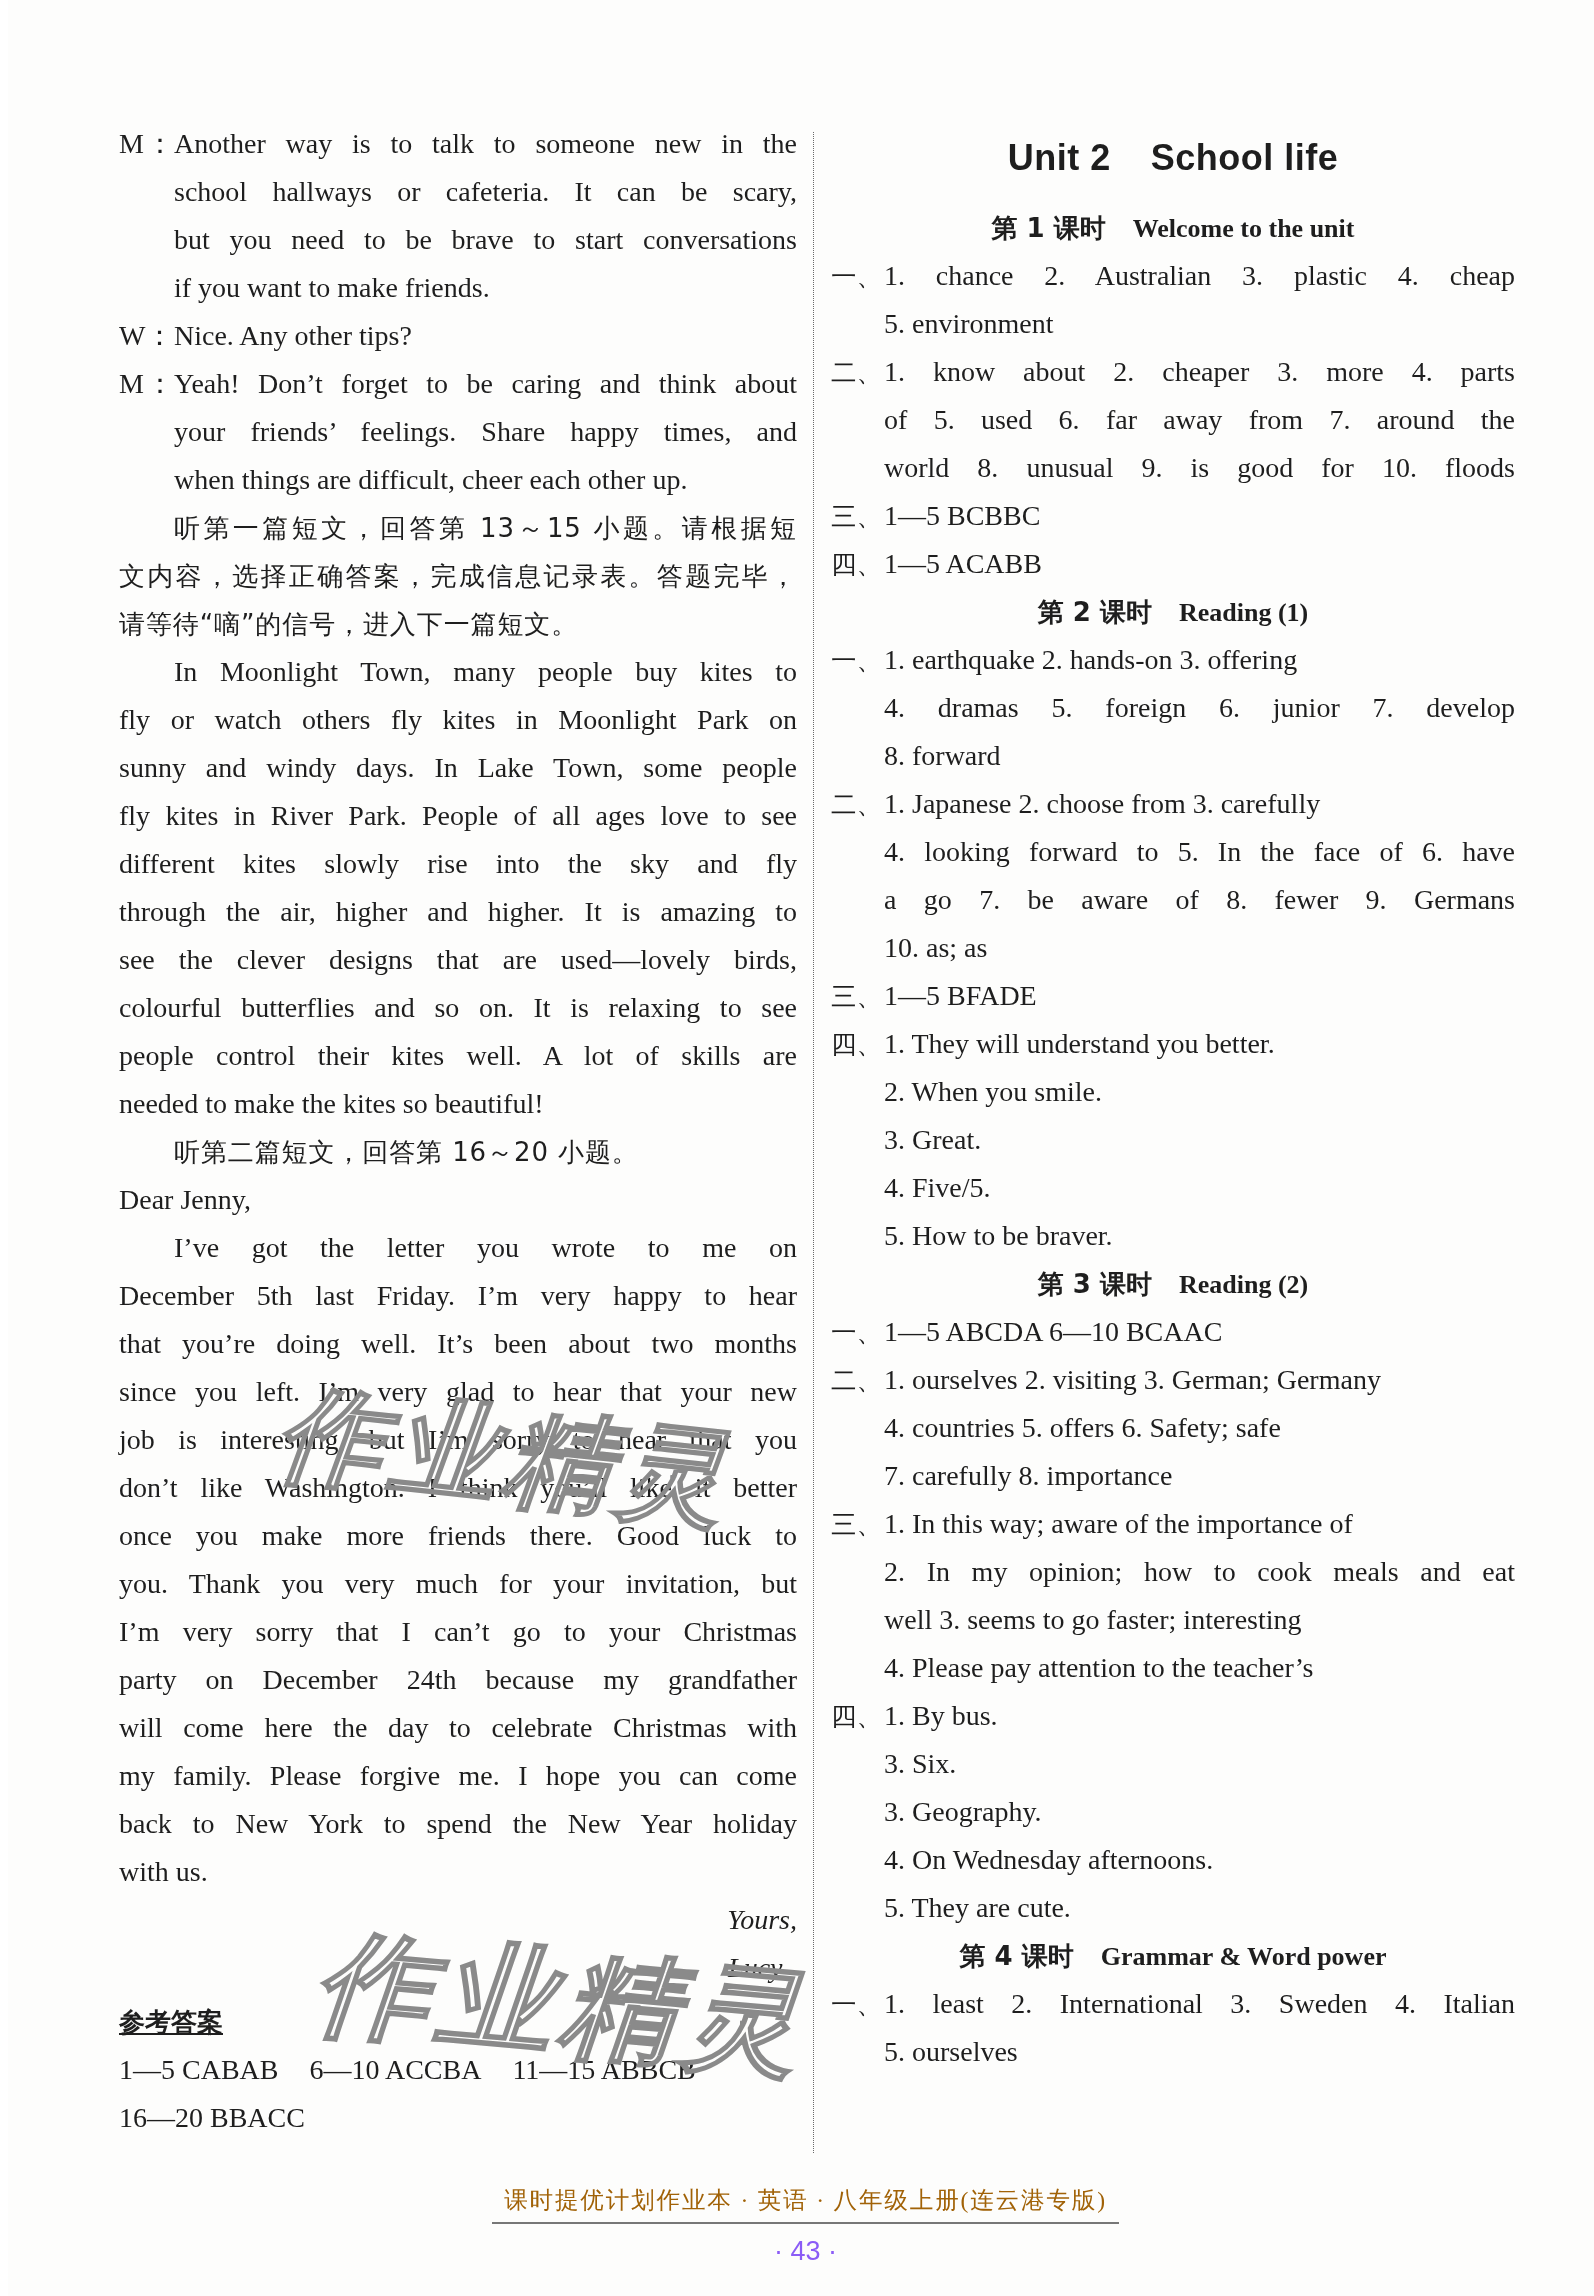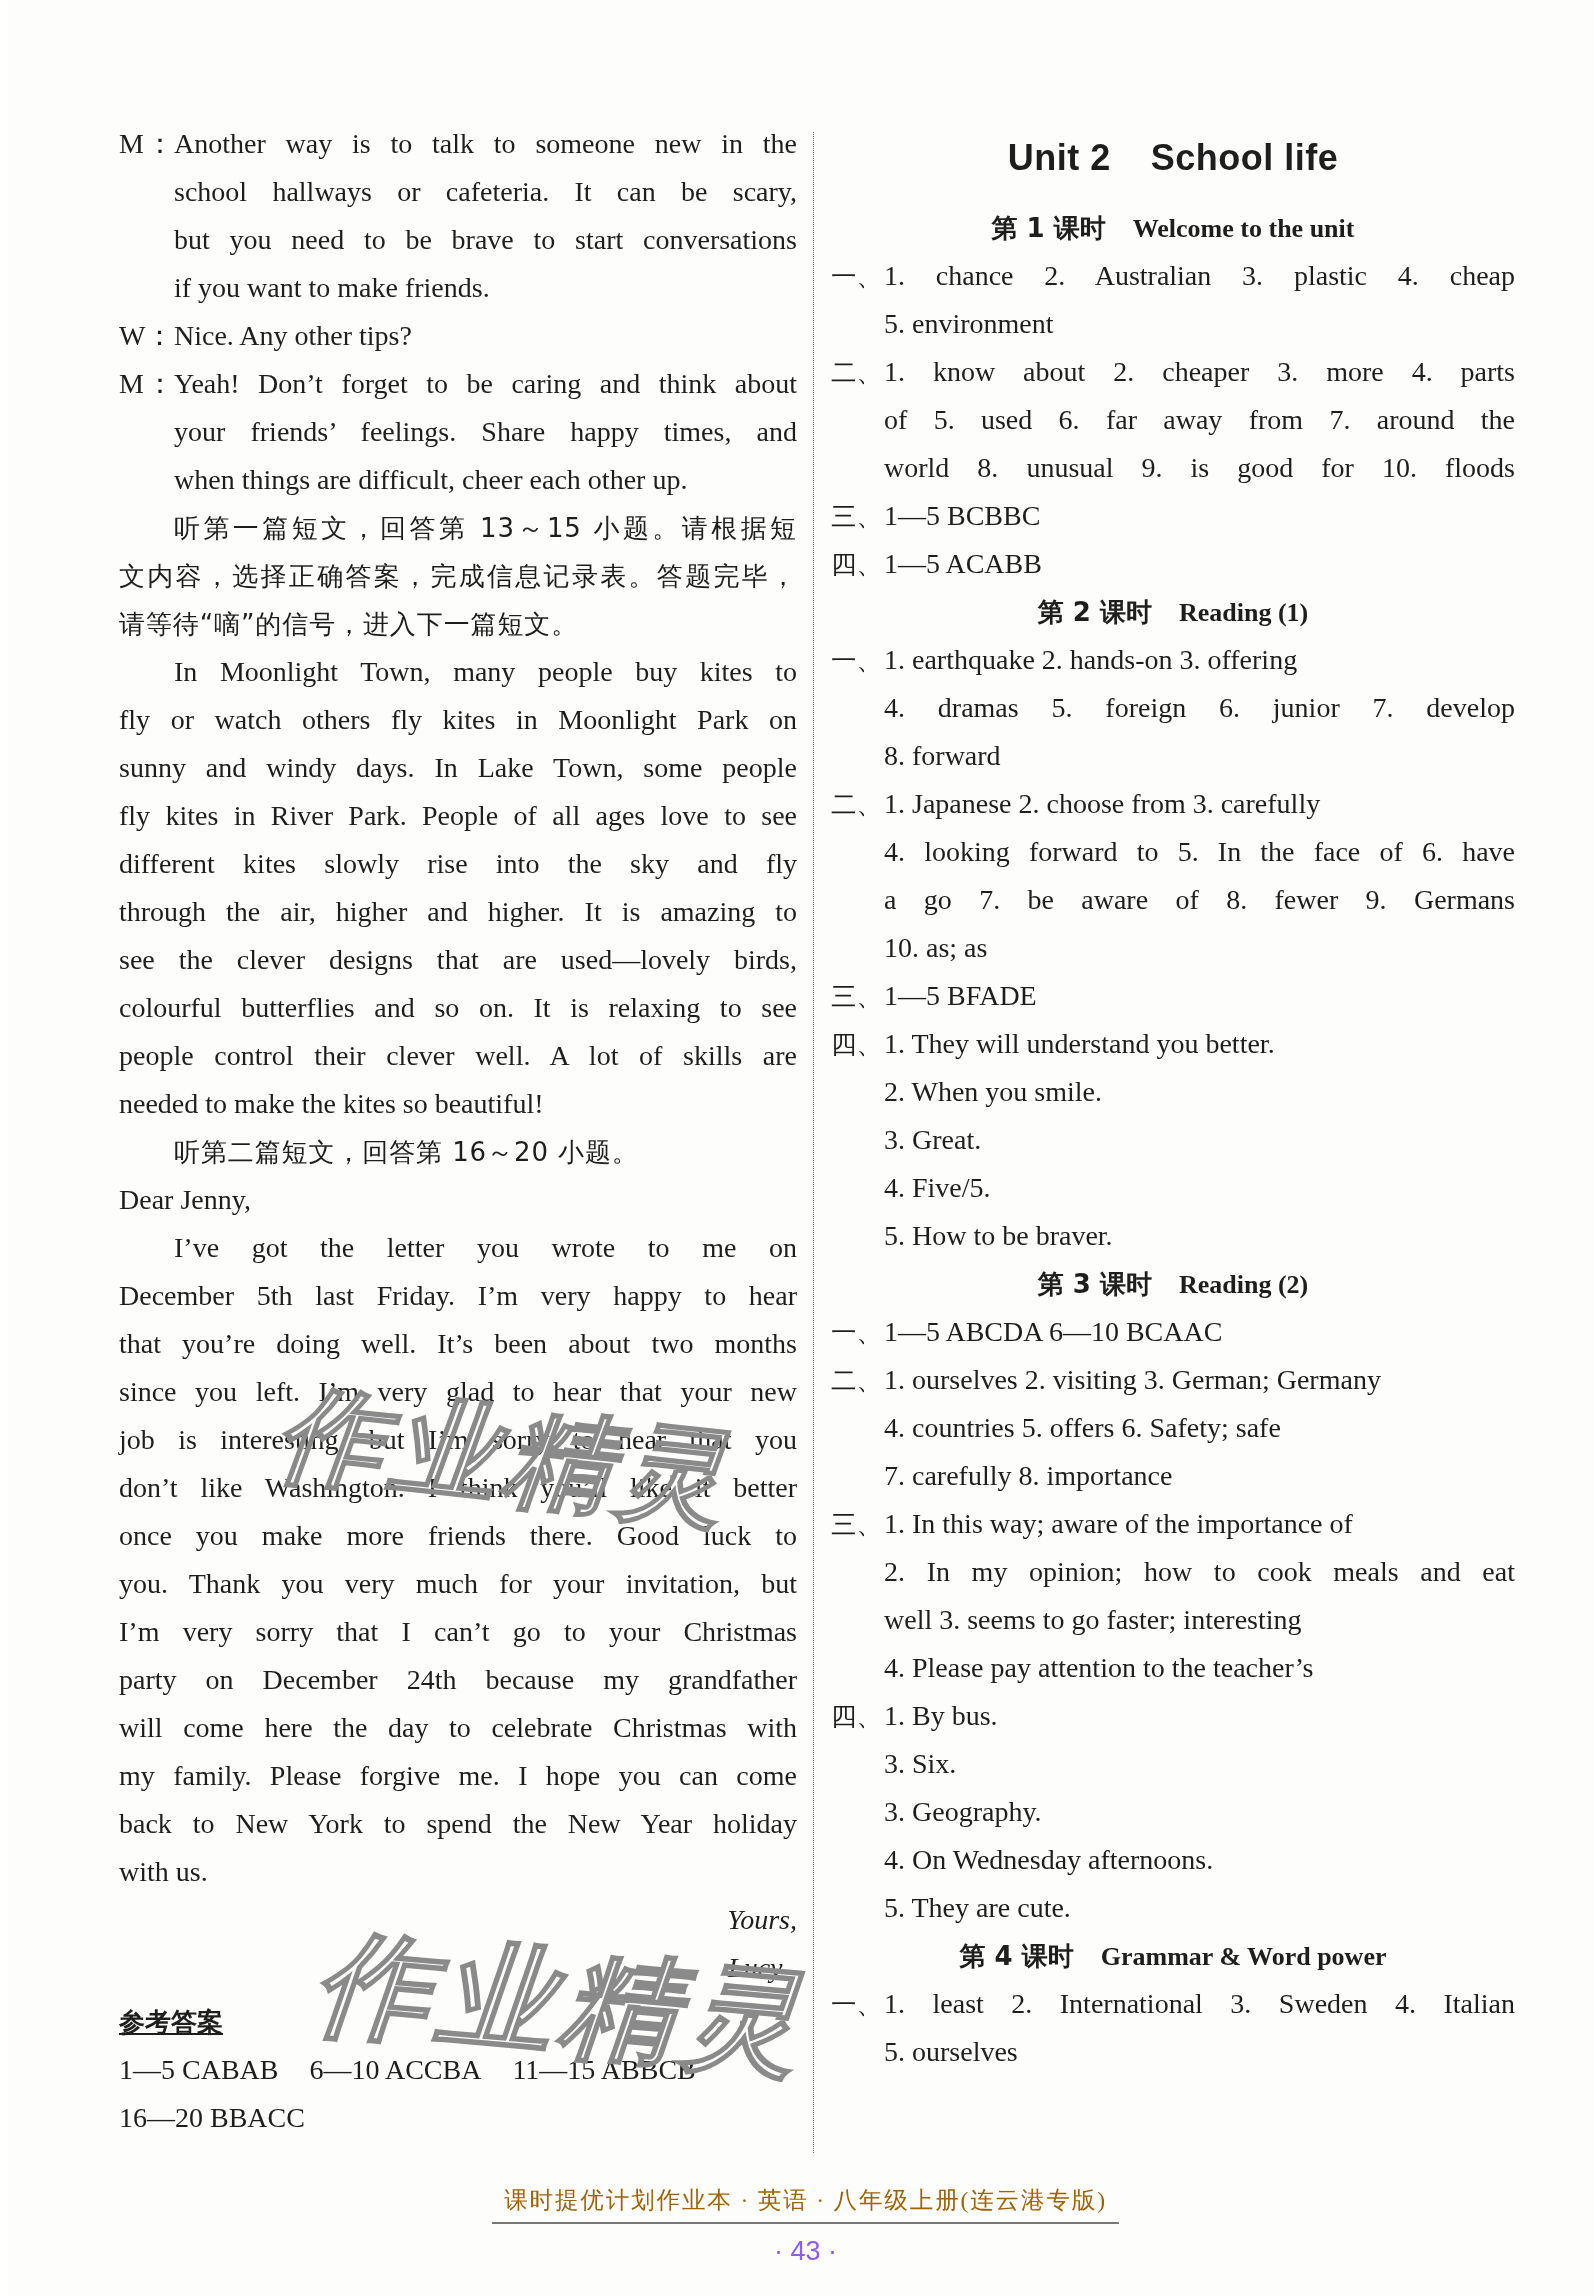--- a/index.html
+++ b/index.html
@@ -68,21 +68,21 @@
 
     <div>
       <div class="line just ind">In Moonlight Town, many people buy kites to</div>
       <div class="line just">fly or watch others fly kites in Moonlight Park on</div>
       <div class="line just">sunny and windy days. In Lake Town, some people</div>
       <div class="line just">fly kites in River Park. People of all ages love to see</div>
       <div class="line just">different kites slowly rise into the sky and fly</div>
       <div class="line just">through the air, higher and higher. It is amazing to</div>
       <div class="line just">see the clever designs that are used—lovely birds,</div>
       <div class="line just">colourful butterflies and so on. It is relaxing to see</div>
-      <div class="line just">people control their clever well. A lot of skills are</div>
+      <div class="line just">people control their kites well. A lot of skills are</div>
       <div class="line">needed to make the kites so beautiful!</div>
     </div>
 
     <div class="line zh ind">听第二篇短文，回答第 16～20 小题。</div>
 
     <div>
       <div class="line">Dear Jenny,</div>
       <div class="line just ind">I’ve got the letter you wrote to me on</div>
       <div class="line just">December 5th last Friday. I’m very happy to hear</div>
       <div class="line just">that you’re doing well. It’s been about two months</div>

